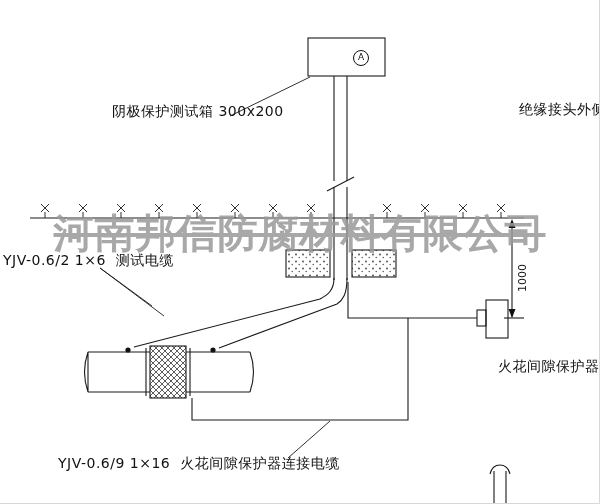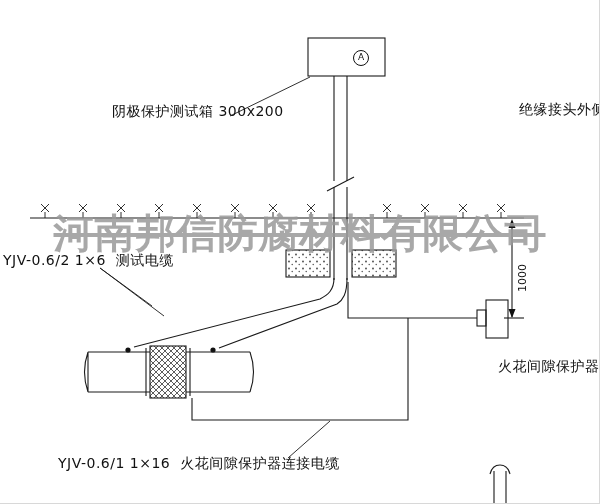--- a/index.html
+++ b/index.html
@@ -135,15 +135,15 @@
   <div class="lbl" style="left:112px;top:105px;">阴极保护测试箱 300x200</div>
 
   <div class="lbl" style="left:519px;top:103px;">绝缘接头外侧电缆</div>
 
   <div class="lbl" style="left:3px;top:254px;">YJV-0.6/2 1×6  测试电缆</div>
 
   <div class="dim-label">1000</div>
 
   <div class="lbl" style="left:498px;top:360px;">火花间隙保护器</div>
 
-  <div class="lbl" style="left:58px;top:457px;">YJV-0.6/1 1×16  火花间隙保护器连接电缆</div>
+  <div class="lbl" style="left:58px;top:457px;">YJV-0.6/9 1×16  火花间隙保护器连接电缆</div>
 
 </div>
 
 </body></html>

